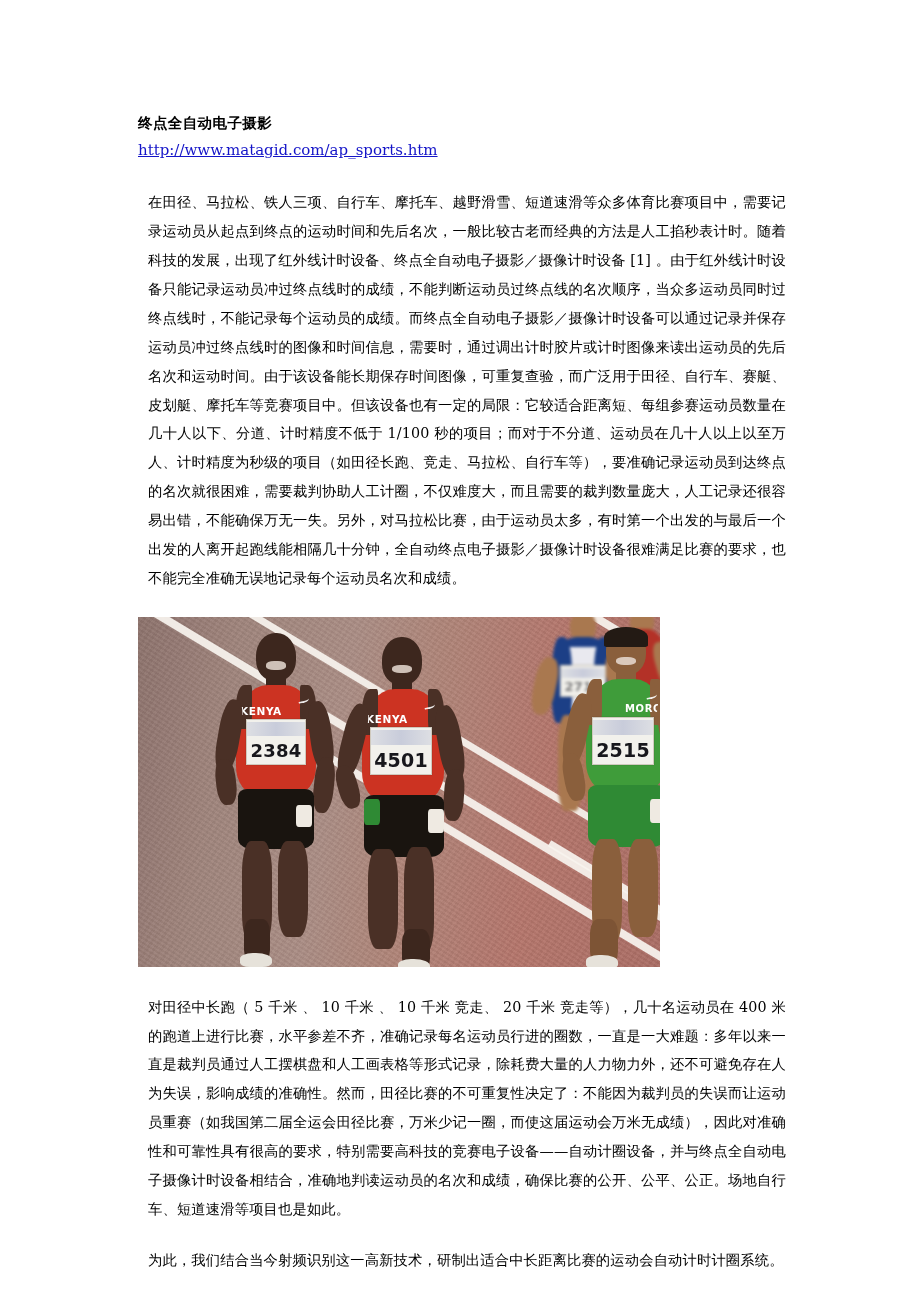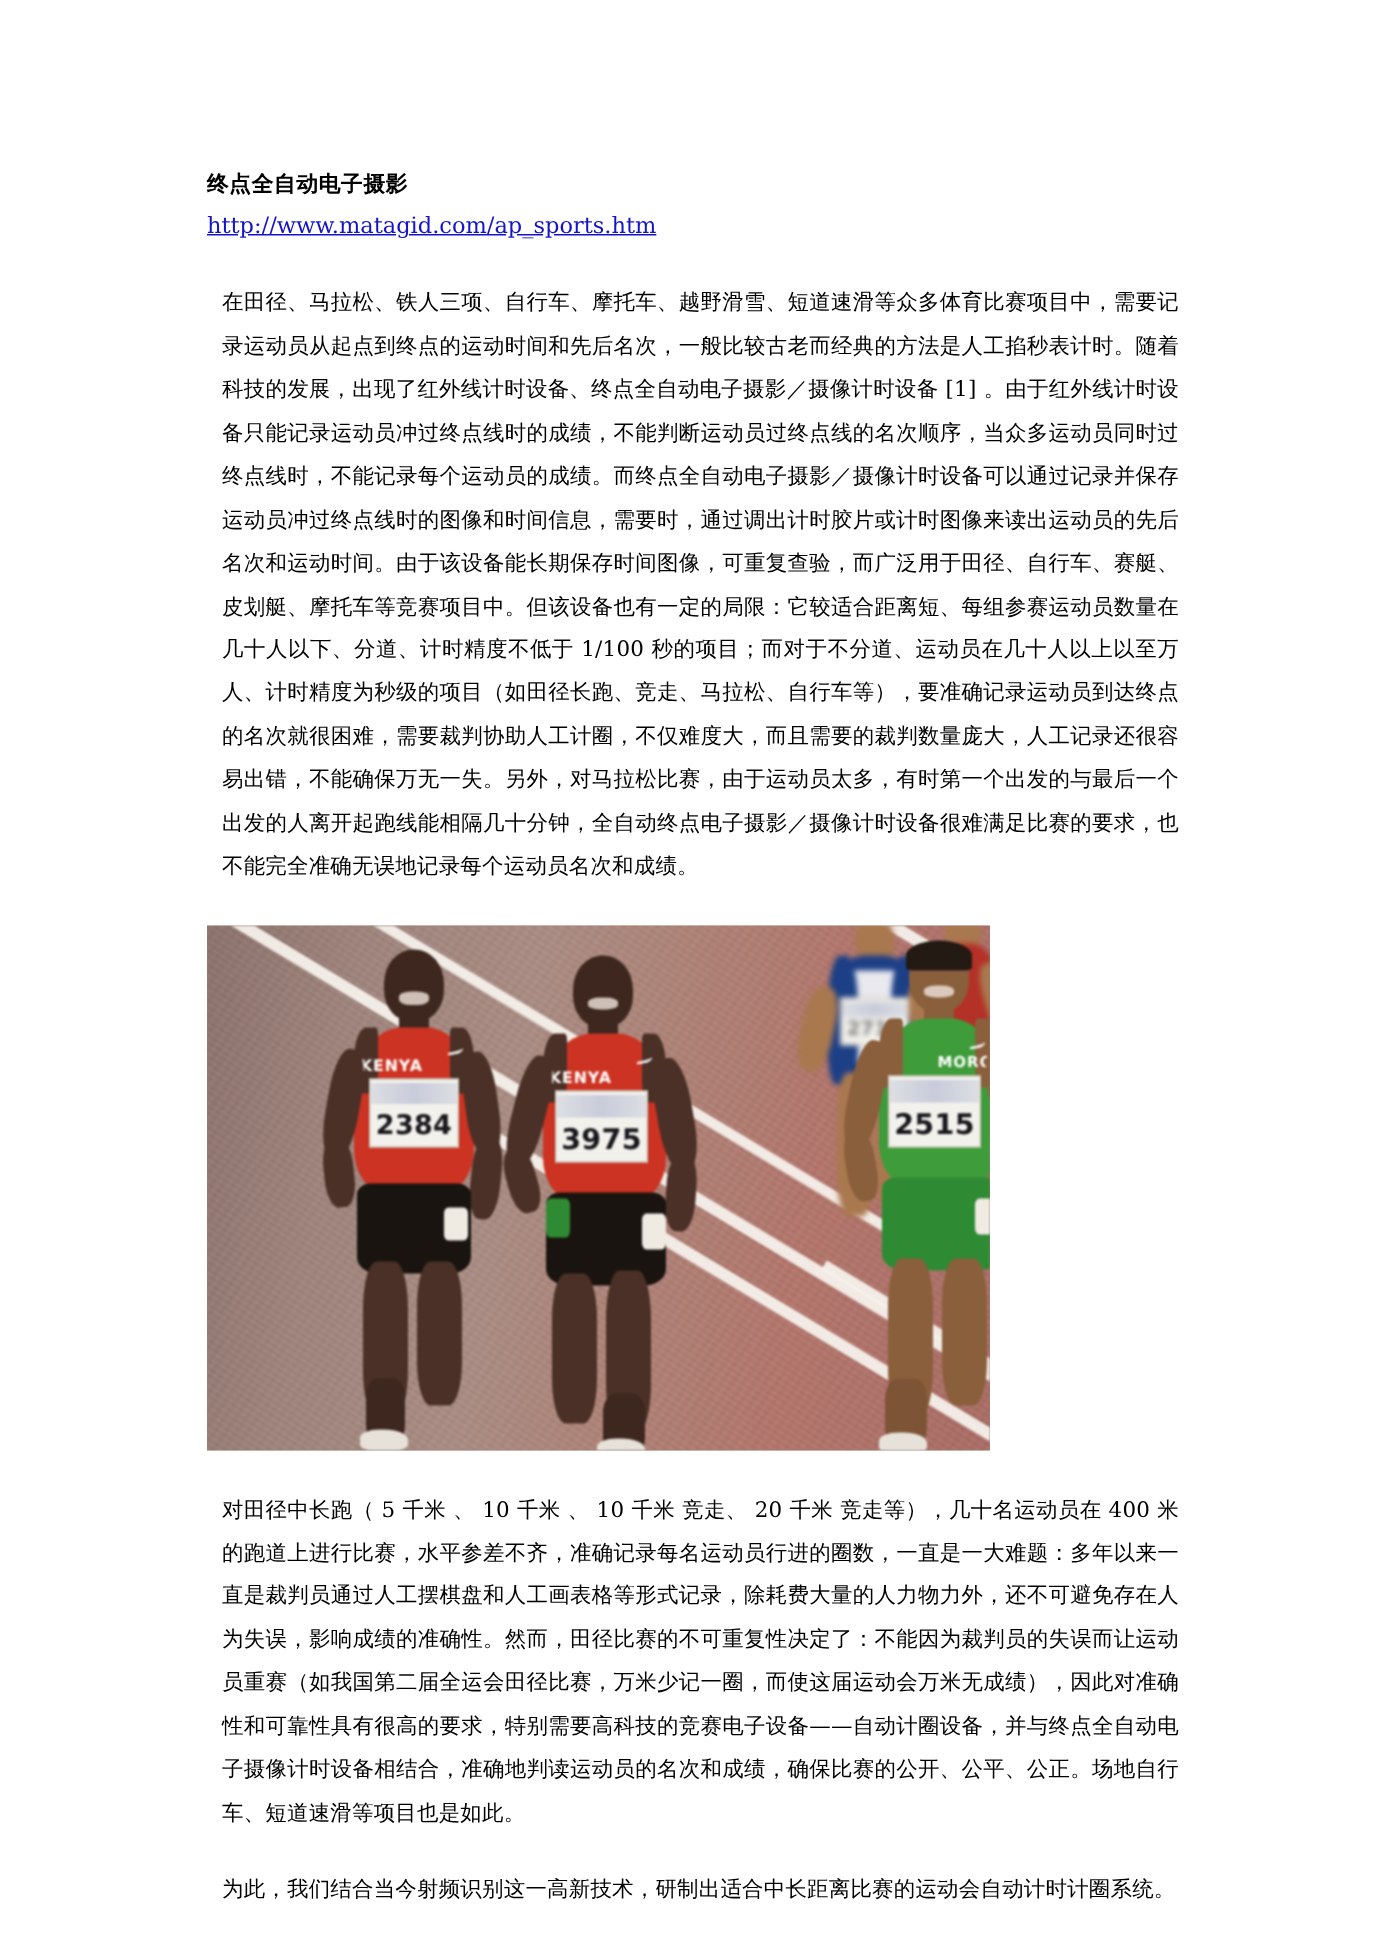--- a/index.html
+++ b/index.html
@@ -260,21 +260,21 @@
           <div class="head skin-d2" style="position:absolute; left:44px; top:4px; width:40px; height:48px;"></div>
           <div style="position:absolute; left:54px; top:32px; width:20px; height:8px; background:#e8dcd2; border-radius:40%; opacity:.85;"></div>
           <div class="skin-d2" style="position:absolute; left:54px; top:46px; width:20px; height:14px;"></div>
           <div class="torso vest-red" style="position:absolute; left:24px; top:56px; width:82px; height:112px;"></div>
           <div class="skin-d" style="position:absolute; left:24px; top:56px; width:16px; height:46px; border-radius:50% 10% 30% 10%;"></div>
           <div class="skin-d" style="position:absolute; left:90px; top:56px; width:16px; height:46px; border-radius:10% 50% 10% 30%;"></div>
           <div class="country" style="left:28px; top:80px; font-size:10.5px;">KENYA</div>
           <div class="swoosh" style="left:86px; top:70px;"></div>
           <div class="bib" style="left:32px; top:94px; width:60px; height:46px;">
             <div class="bib-logo"></div>
-            <div class="bib-num" style="font-size:19px; padding-bottom:4px;">3975</div>
+            <div class="bib-num" style="font-size:19px; padding-bottom:4px;">4501</div>
           </div>
           <div class="arm skin-d" style="position:absolute; left:4px; top:70px; width:22px; height:76px; transform:rotate(14deg);"></div>
           <div class="arm skin-d" style="position:absolute; left:0px; top:132px; width:20px; height:44px; transform:rotate(-16deg);"></div>
           <div class="arm skin-d" style="position:absolute; left:100px; top:72px; width:24px; height:76px; transform:rotate(-10deg);"></div>
           <div class="arm skin-d" style="position:absolute; left:106px; top:136px; width:20px; height:52px; transform:rotate(4deg);"></div>
           <div class="shorts-blk" style="position:absolute; left:26px; top:162px; width:80px; height:62px; border-radius:12% 12% 18% 18%;"></div>
           <div style="position:absolute; left:26px; top:166px; width:16px; height:26px; background:#2f8a34; border-radius:18%;"></div>
           <div style="position:absolute; left:90px; top:176px; width:16px; height:24px; background:#efeae2; border-radius:18%;"></div>
           <div class="leg skin-d" style="position:absolute; left:30px; top:216px; width:30px; height:100px;"></div>
           <div class="leg skin-d" style="position:absolute; left:66px; top:214px; width:30px; height:108px;"></div>

